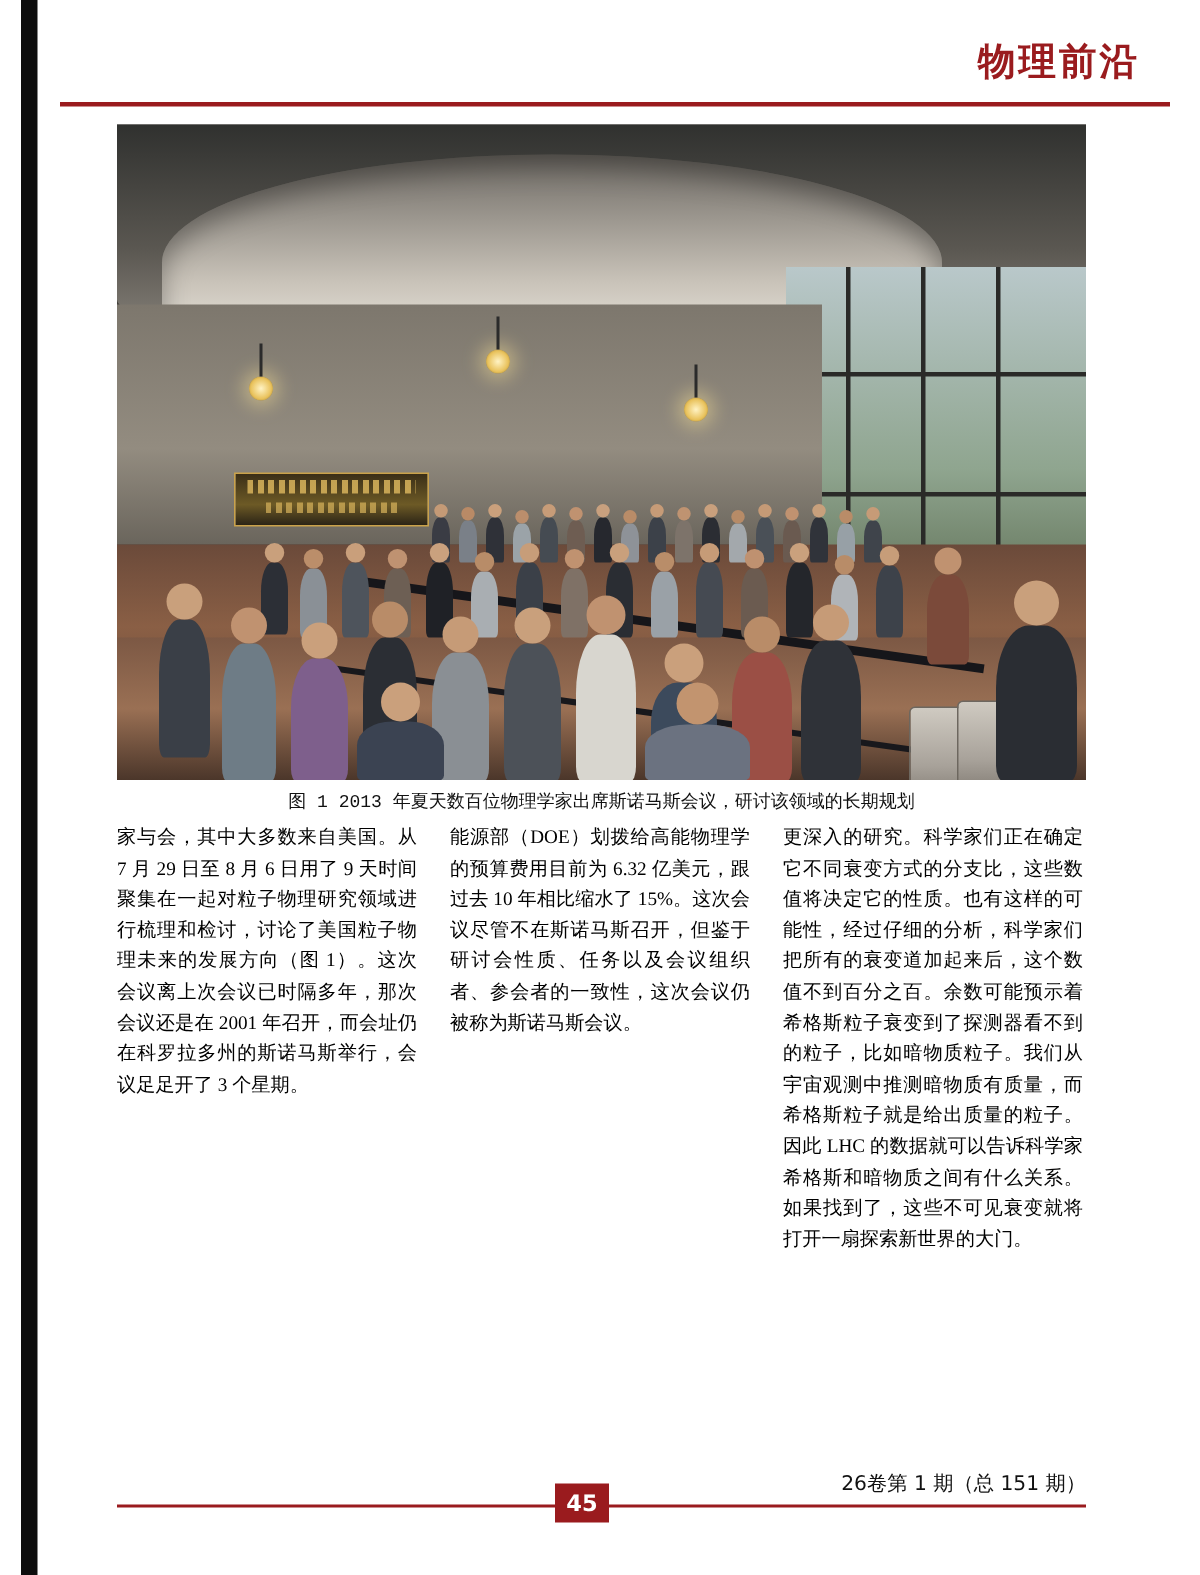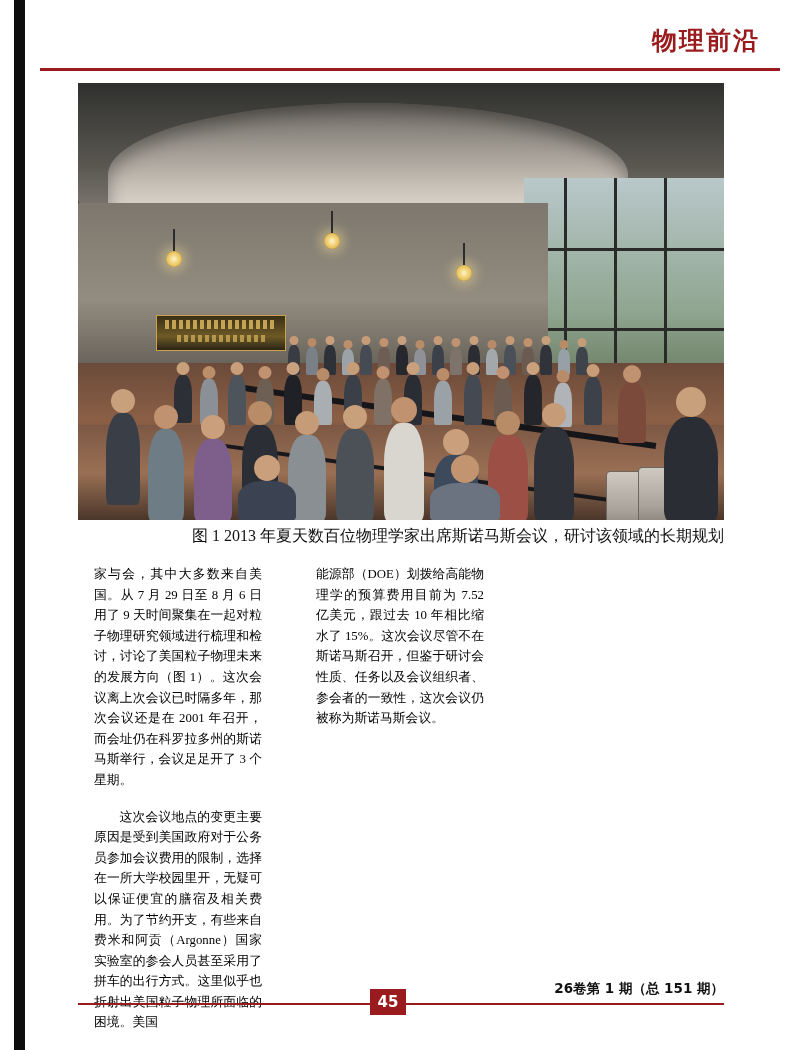--- a/index.html
+++ b/index.html
@@ -145,43 +145,43 @@
     border: 1px solid #6d675f;
   }
   .crowd { position: absolute; left: 0; top: 0; width: 646px; height: 437px; }
   .pz { position: absolute; border-radius: 40% 40% 10% 10%; }
   .pz .hd { position: absolute; left: 50%; transform: translateX(-50%); border-radius: 50%; }
   .figcaption {
     position: absolute;
     left: 78px;
     top: 526px;
     width: 646px;
-    text-align: right;
-    font-family: Liberation Serif, serif;
-    font-size: 16px;
+    text-align: center;
+    font-family: Liberation Mono, monospace;
+    font-size: 12px;
     color: #111;
   }
   
   .columns {
     position: absolute;
     left: 78px;
     top: 548px;
     width: 646px;
     height: 410px;
     display: flex;
     gap: 22px;
   }
   .col {
     width: 200px;
     font-size: 12.8px;
     line-height: 20.6px;
     text-align: justify;
     color: #000;
   }
-  .col p { margin: 16px; }
+  .col p { margin: 0; }
   .col p.indent { text-indent: 2em; }
   .sec-head {
     margin: 2px 0 0 0;
     text-indent: 2em;
     font-weight: bold;
     font-size: 13.2px;
   }
   
   .footer-rule {
     position: absolute;
@@ -205,21 +205,21 @@
     display: flex;
     align-items: center;
     justify-content: center;
   }
   .footer-issue {
     position: absolute;
     right: 76px;
     top: 980px;
     font-family: "DejaVu Sans", "Liberation Sans", sans-serif;
     font-size: 13.5px;
-    font-weight: bold;
+    font-weight: normal;
     color: #111;
   }
 </style>
 </head>
 <body>
 
 <div class="page">
 
   <div class="left-bar"></div>
 
@@ -412,28 +412,28 @@
       </div>
     </div>
   </div>
 
   <div class="figcaption">图 1    2013 年夏天数百位物理学家出席斯诺马斯会议，研讨该领域的长期规划</div>
 
   <div class="columns">
 
     <div class="col">
       <p>家与会，其中大多数来自美国。从 7 月 29 日至 8 月 6 日用了 9 天时间聚集在一起对粒子物理研究领域进行梳理和检讨，讨论了美国粒子物理未来的发展方向（图 1）。这次会议离上次会议已时隔多年，那次会议还是在 2001 年召开，而会址仍在科罗拉多州的斯诺马斯举行，会议足足开了 3 个星期。</p>
-      <p class="indent">这次会议地点的变更主要原因是受到美国政府对于公务员参加会议费用的限制，选择在一所大学校园里开，无疑可以保证便宜的膳宿及相关费用。为了节约开支，有些来自费米和阿贡（Argonne）国家实验室的参会人员甚至采用了拼车的出行方式。这里似乎也折射出美国粒子物理所面临的困境。美国</p>
     </div>
 
     <div class="col">
-      <p>能源部（DOE）划拨给高能物理学的预算费用目前为 7.52 亿美元，跟过去 10 年相比缩水了 15%。这次会议尽管不在斯诺马斯召开，但鉴于研讨会性质、任务以及会议组织者、参会者的一致性，这次会议仍被称为斯诺马斯会议。</p>
+      <p>能源部（DOE）划拨给高能物理学的预算费用目前为 6.32 亿美元，跟过去 10 年相比缩水了 15%。这次会议尽管不在斯诺马斯召开，但鉴于研讨会性质、任务以及会议组织者、参会者的一致性，这次会议仍被称为斯诺马斯会议。</p>
     </div>
 
     <div class="col">
+      <p>更深入的研究。科学家们正在确定它不同衰变方式的分支比，这些数值将决定它的性质。也有这样的可能性，经过仔细的分析，科学家们把所有的衰变道加起来后，这个数值不到百分之百。余数可能预示着希格斯粒子衰变到了探测器看不到的粒子，比如暗物质粒子。我们从宇宙观测中推测暗物质有质量，而希格斯粒子就是给出质量的粒子。因此 LHC 的数据就可以告诉科学家希格斯和暗物质之间有什么关系。如果找到了，这些不可见衰变就将打开一扇探索新世界的大门。</p>
     </div>
 
   </div>
 
   <div class="footer-rule"></div>
   <div class="page-num">45</div>
   <div class="footer-issue">26卷第 1 期（总 151 期）</div>
 
 </div>
 

